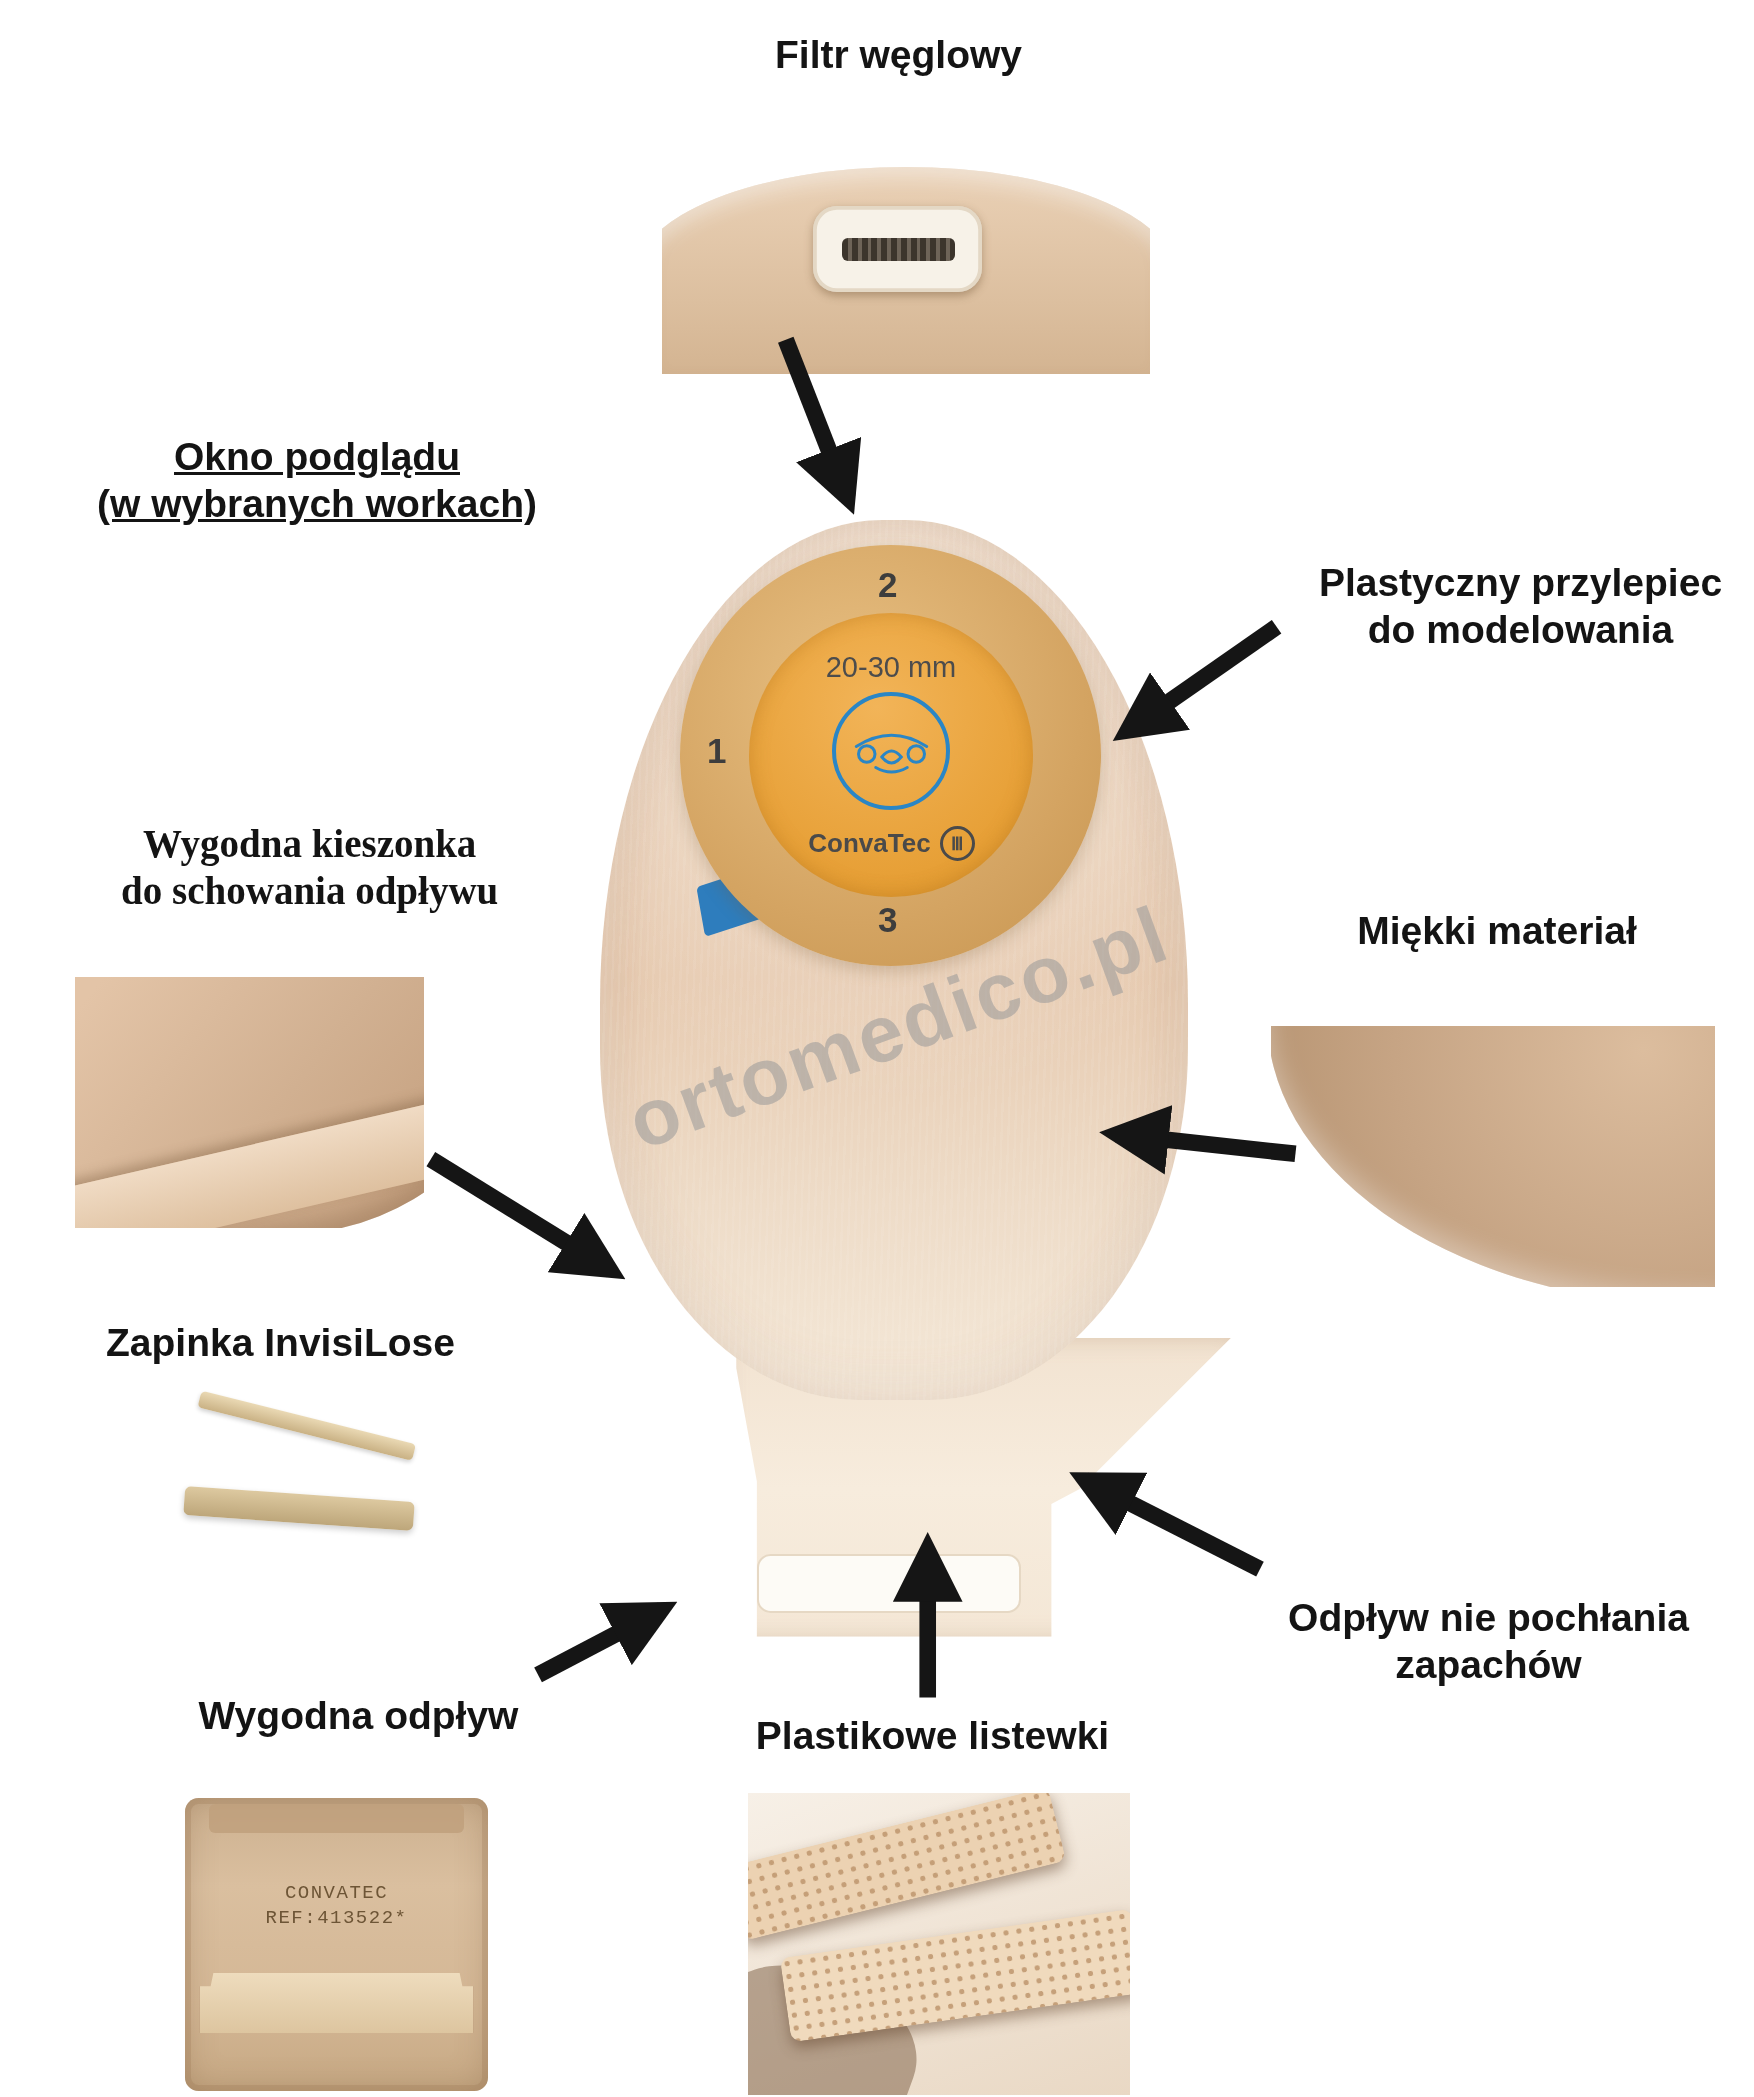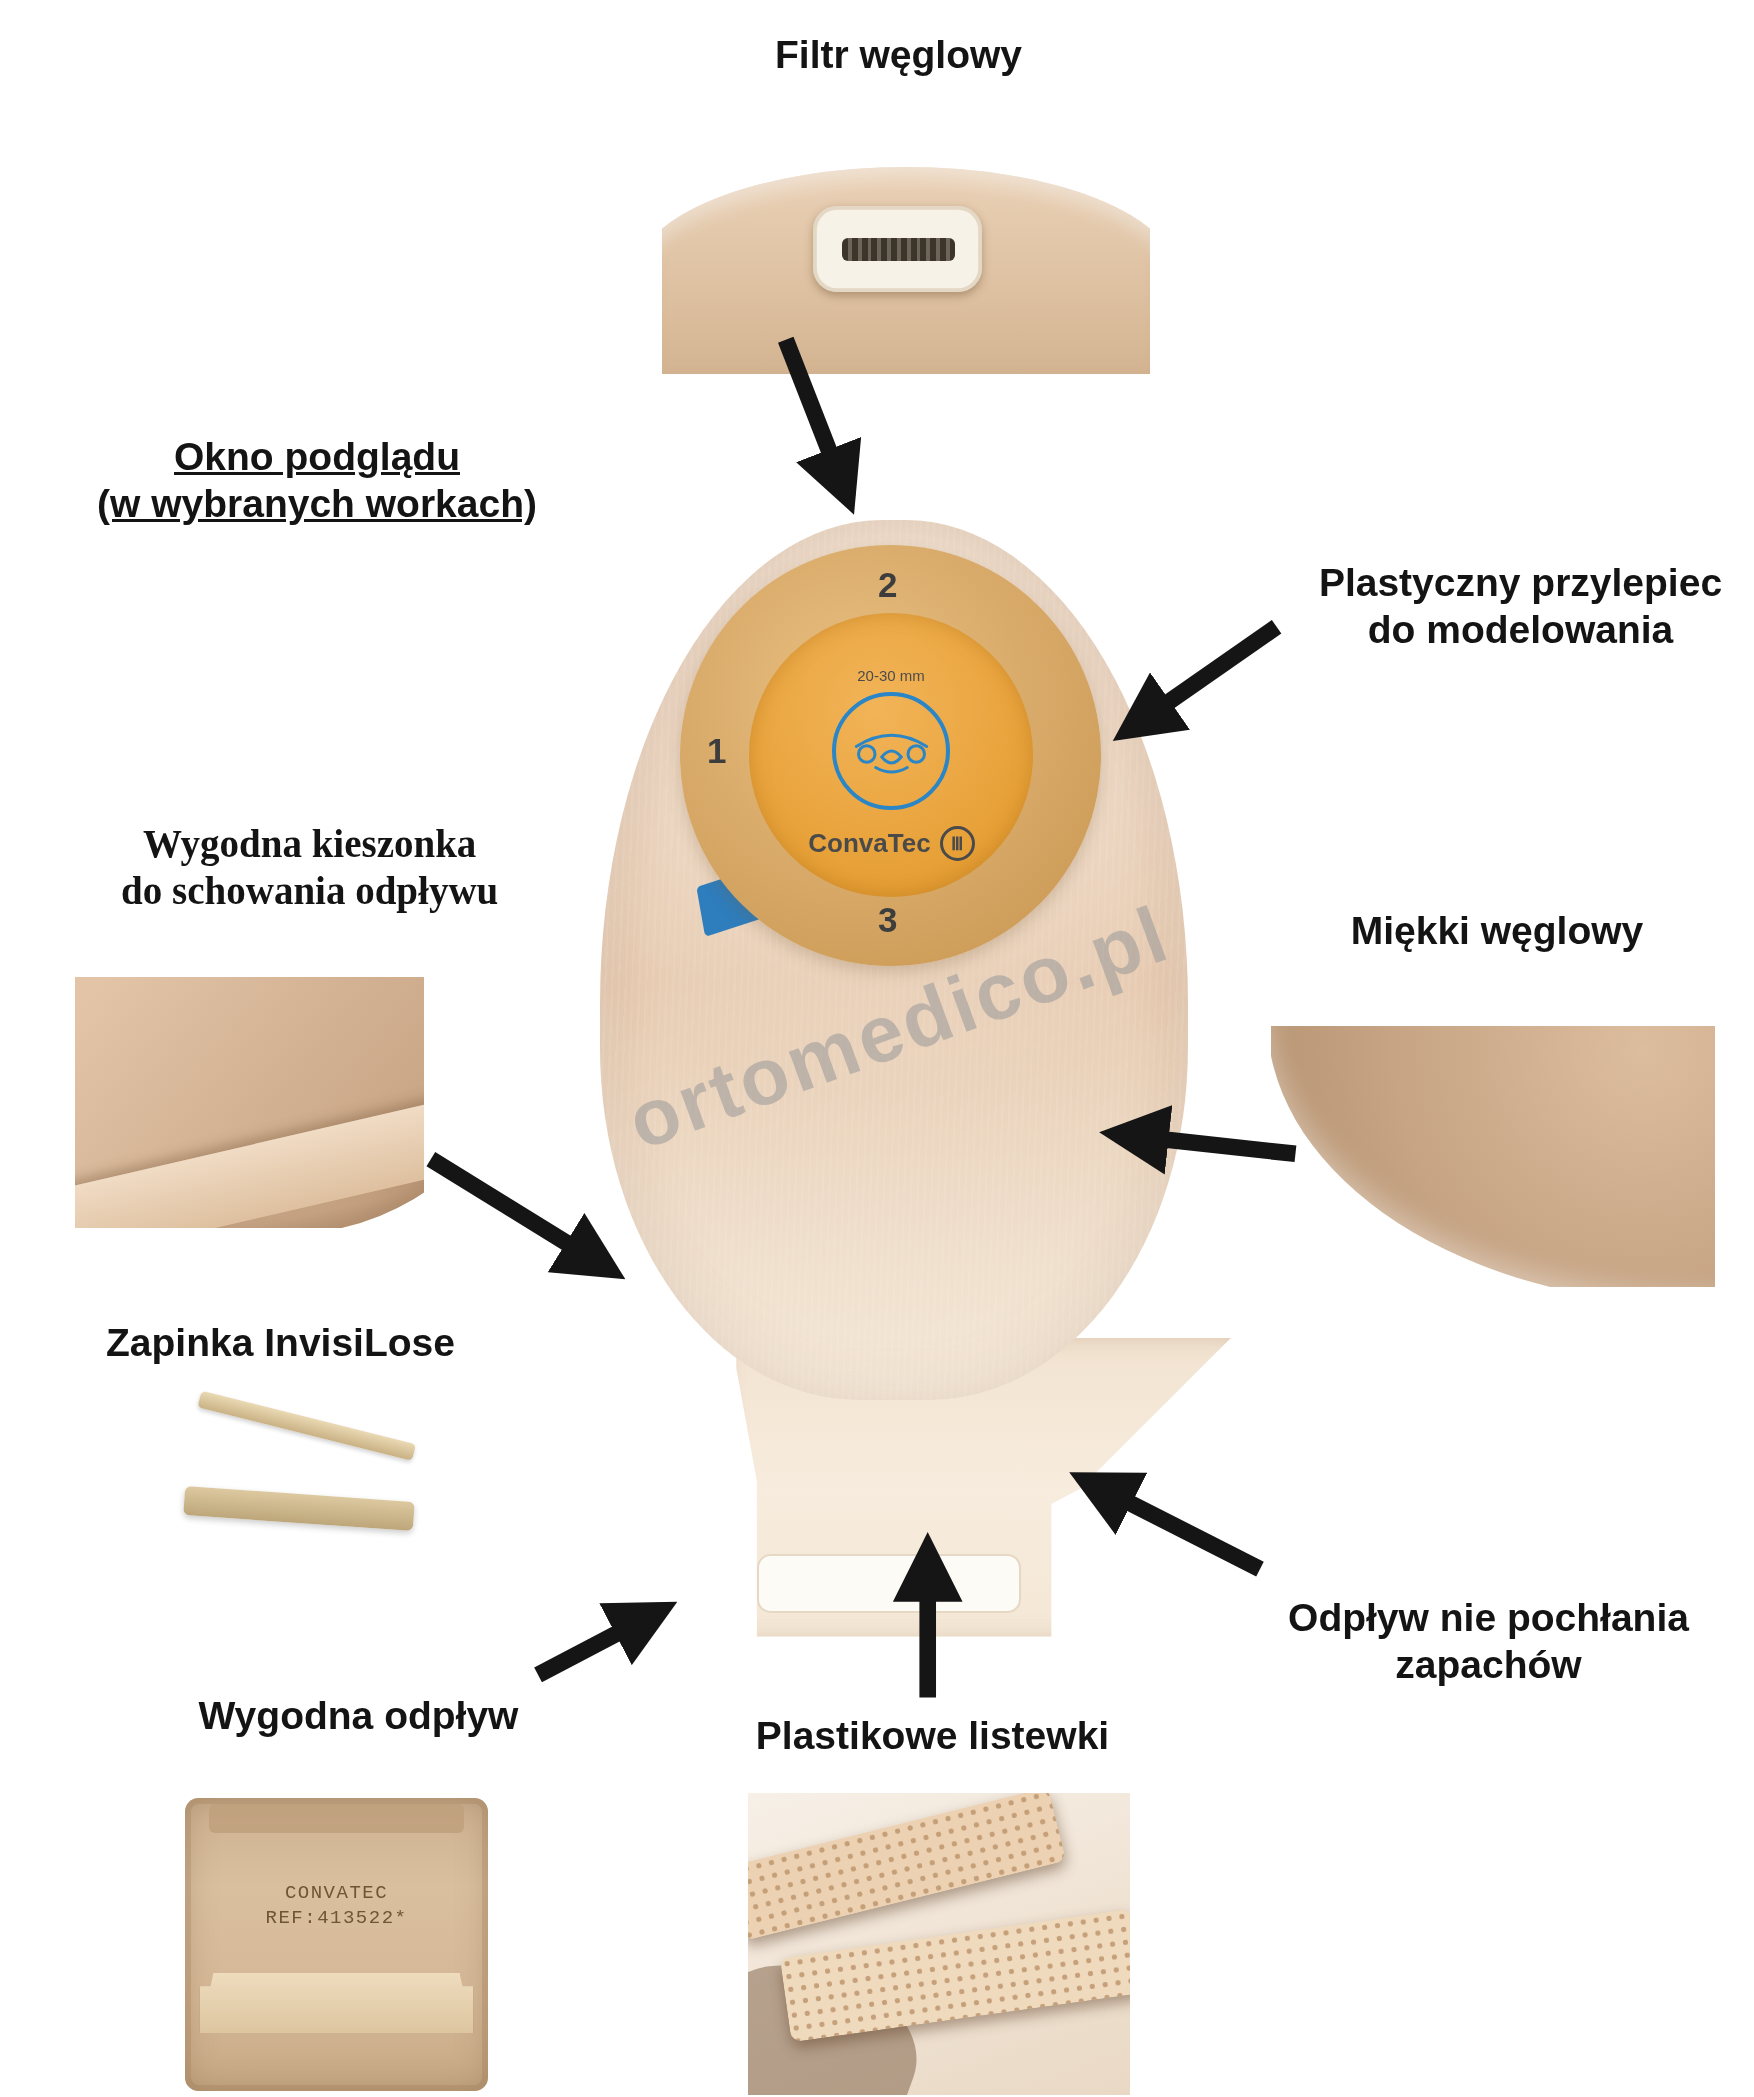--- a/index.html
+++ b/index.html
@@ -58,21 +58,21 @@
     position:absolute; left:749px; top:613px; width:284px; height:284px; z-index:3;
     border-radius:50%;
     background:radial-gradient(circle at 45% 33%, #f2b458, #e7a037 68%, #d89127 100%);
     box-shadow:inset 0 0 19.6px rgba(160,100,20,.35);
   }
   .plate-num {
     position:absolute; z-index:4; font-weight:700; font-size:35px; color:#3d3d3d;
   }
   #size-range {
     position:absolute; left:799px; top:651px; width:184px; z-index:4;
-    text-align:center; font-size:15px; color:#4c4c4c;margin-top:16px;
+    text-align:center; font-size:29px; color:#4c4c4c;
   }
   #stoma-ring {
     position:absolute; left:832px; top:692px; width:118px; height:118px; z-index:4;
     border:4.5px solid #2a86c6; border-radius:50%;
     display:flex; align-items:center; justify-content:center;
   }
   #brand-row {
     position:absolute; left:778px; top:826px; width:227px; z-index:4;
     display:flex; align-items:center; justify-content:center; gap:9px;
   }
@@ -247,21 +247,21 @@
   <div class="strip strip-2"></div>
 </div>
 
 <div class="label" style="left:604px; top:32px; width:589px;">Filtr węglowy</div>
 <div class="label" style="left:30px; top:434px; width:574px;text-decoration:underline;">Okno podglądu
 (w wybranych workach)</div>
 <div class="label" style="left:1260px; top:560px; width:521px;">Plastyczny przylepiec
 do modelowania</div>
 <div class="label" style="left:22.7px; top:821px; width:574px;font-family:Liberation Serif, serif;">Wygodna kieszonka
 do schowania odpływu</div>
-<div class="label" style="left:1254px; top:908px; width:486px;">Miękki węglowy</div>
+<div class="label" style="left:1254px; top:908px; width:486px;">Miękki materiał</div>
 <div class="label" style="left:45px; top:1320px; width:471px;">Zapinka InvisiLose</div>
 <div class="label" style="left:113px; top:1693px; width:491px;">Wygodna odpływ</div>
 <div class="label" style="left:702px; top:1713px; width:461px;text-align:center;">Plastikowe listewki</div>
 <div class="label" style="left:1224px; top:1595px; width:529px;">Odpływ nie pochłania
 zapachów</div>
 
 <svg id="arrows" width="1755" height="2097" viewBox="0 0 2323 2777">
   <defs>
     <marker id="ah" viewBox="0 0 10 10" refX="7.5" refY="5" markerWidth="4.2" markerHeight="4.2" orient="auto">
       <path d="M0,0 L10,5 L0,10 z" fill="#151515"></path>

